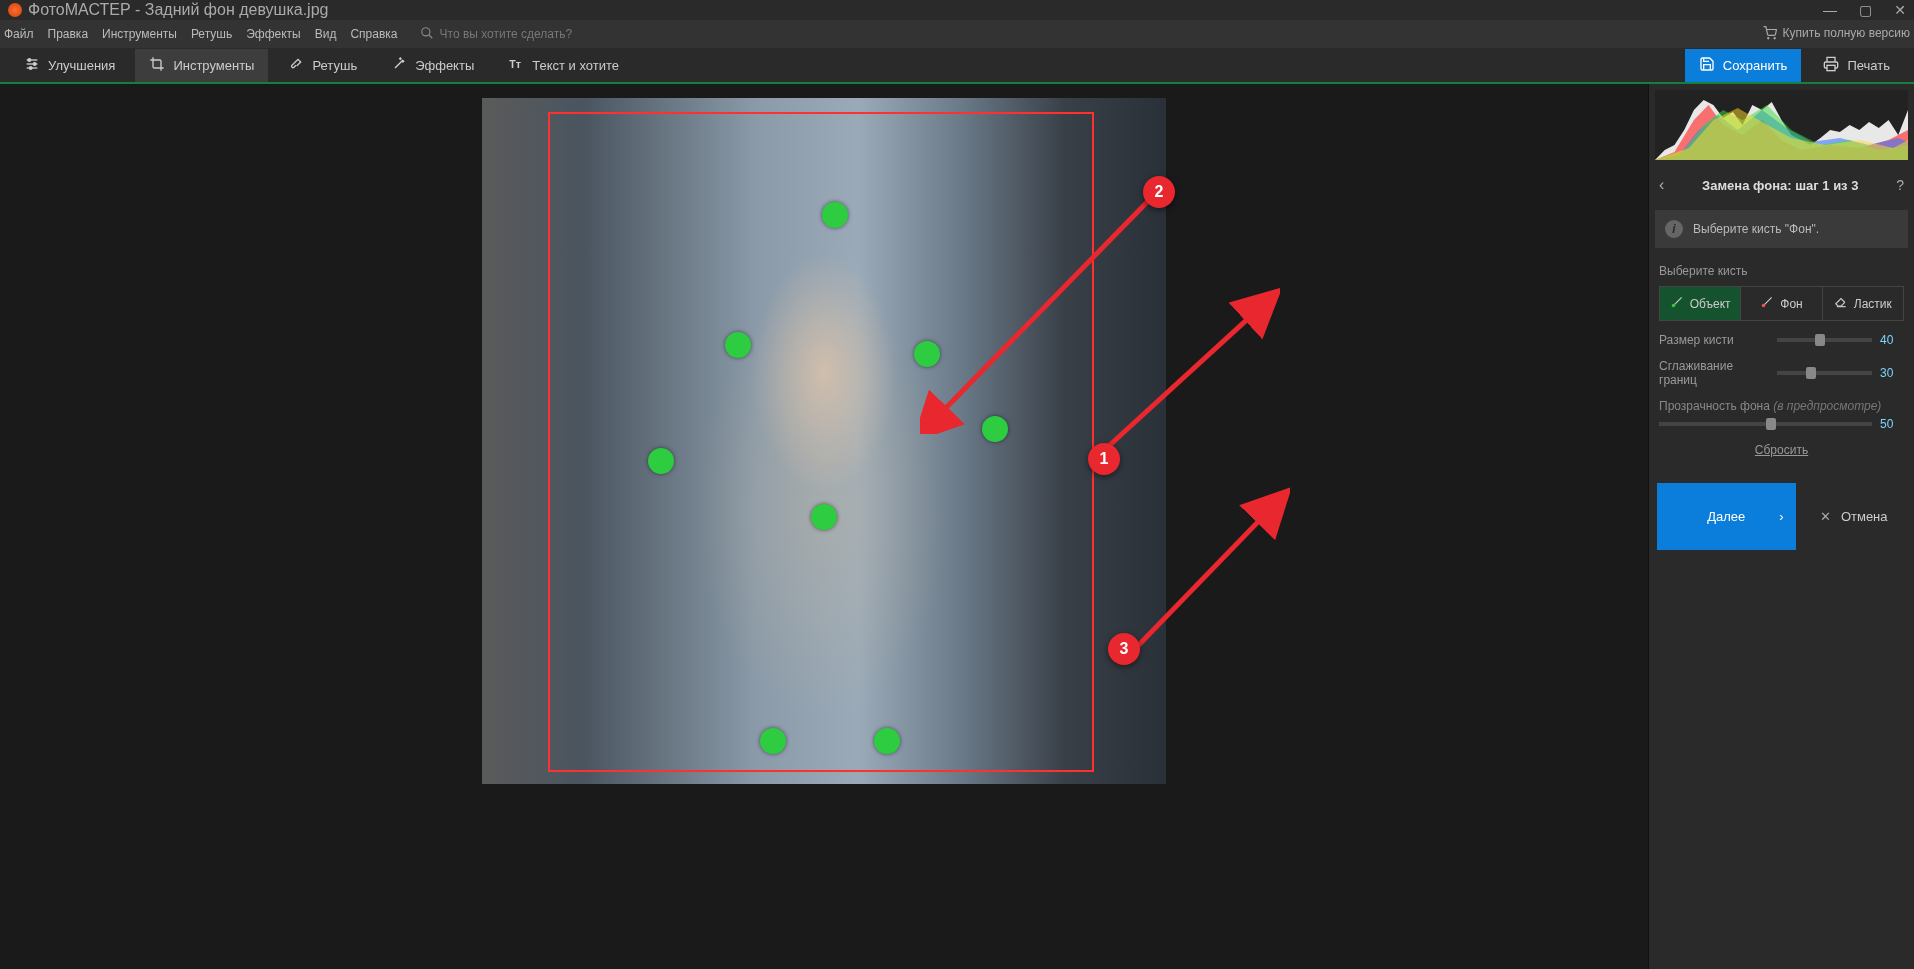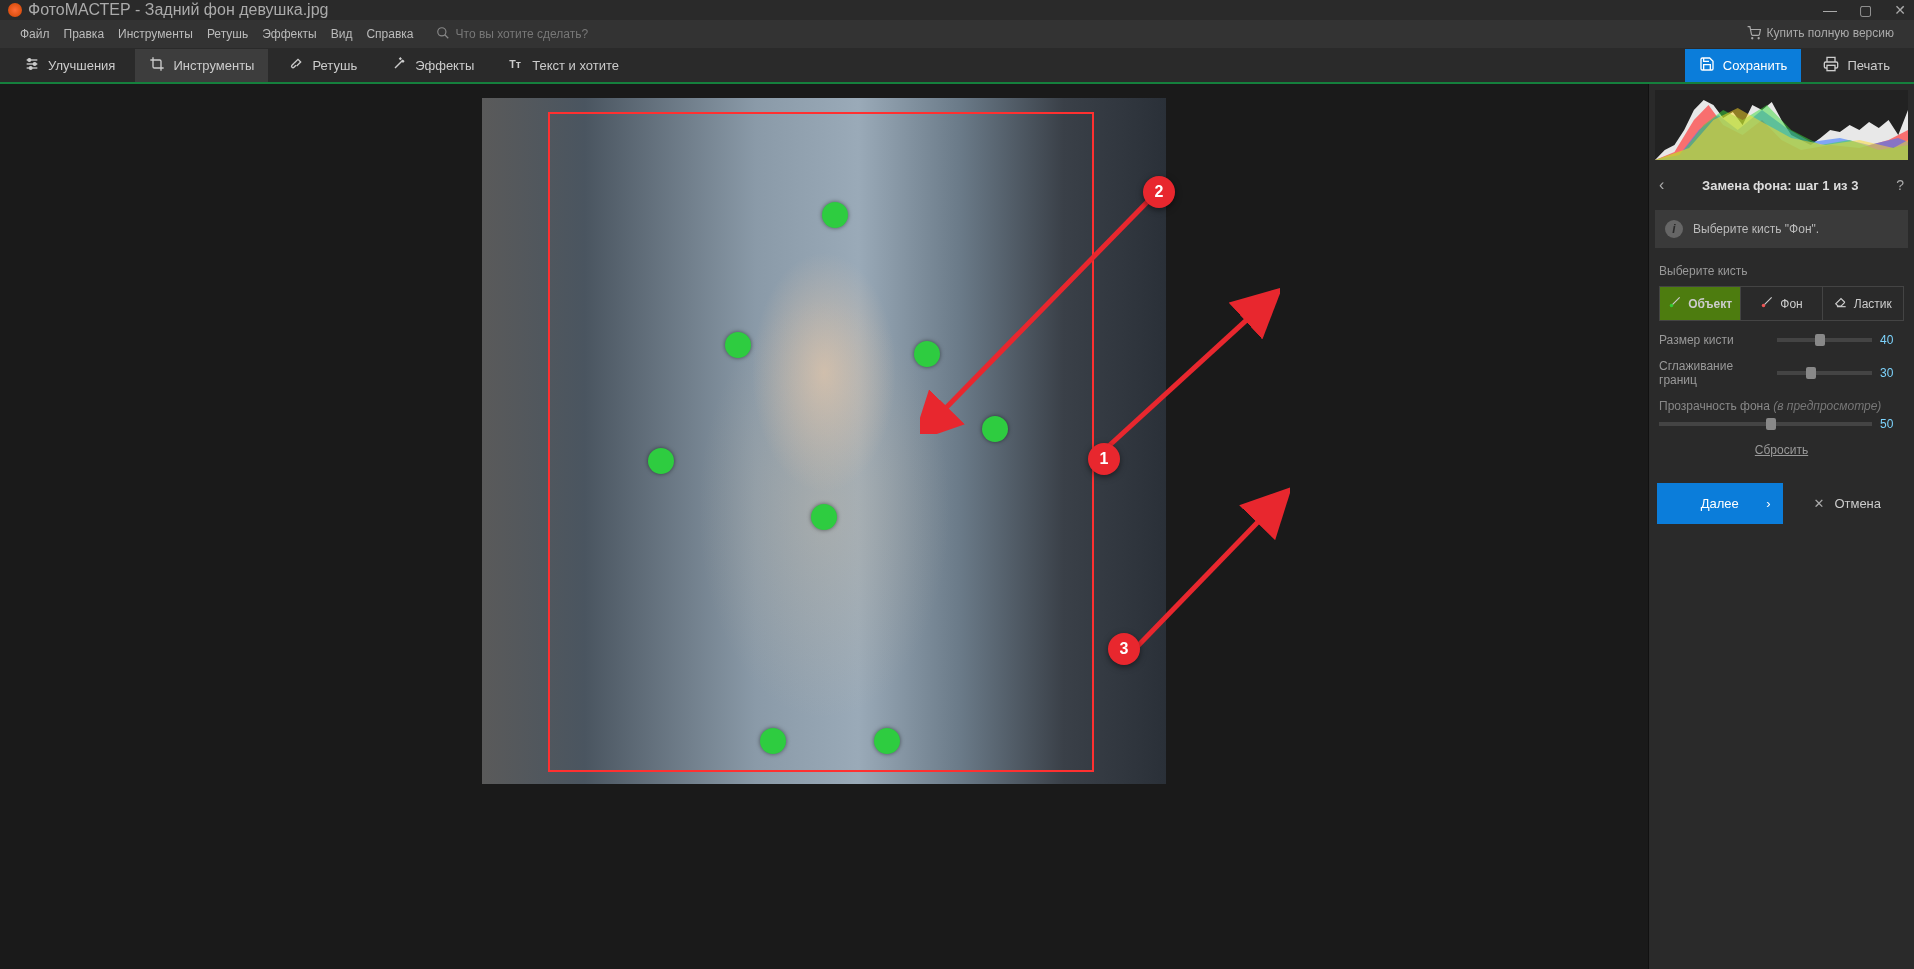--- a/index.html
+++ b/index.html
@@ -7,21 +7,21 @@
 
 
 .title-bar { height: 20px; background: #2a2a2a; display: flex; align-items: center; justify-content: space-between; padding: 0 8px; }
 .title-bar .left { display: flex; align-items: center; gap: 6px; }
 .title-bar .app-icon { width: 14px; height: 14px; background: radial-gradient(circle, #ff6b35, #cc4400); border-radius: 50%; }
 .title-bar .title { font-size: 16px; color: #aaa; }
 .title-bar .win-controls { display: flex; gap: 22px; color: #aaa; }
 .title-bar .win-controls span { cursor: pointer; font-size: 14px; }
 
 
-.menu-bar { height: 28px; background: #333; display: flex; align-items: center; justify-content: space-between; padding: 0 20px; font-size: 12px; }
+.menu-bar { height: 28px; background: #333; display: flex; align-items: center; justify-content: space-between; padding: 0 4px; font-size: 12px; }
 .menu-bar .menus { display: flex; gap: 14px; align-items: center; }
 .menu-bar .menu-item { color: #bbb; cursor: pointer; }
 .menu-bar .search-wrap { display: flex; align-items: center; gap: 6px; color: #777; margin-left: 8px; }
 .menu-bar .search-icon svg { width: 14px; height: 14px; }
 .menu-bar .right { display: flex; align-items: flex-start; gap: 6px; color: #aaa; cursor: pointer; }
 .menu-bar .cart-icon svg { width: 14px; height: 14px; }
 
 
 .toolbar { height: 36px; background: #2a2a2a; display: flex; align-items: center; justify-content: space-between; padding: 0 10px; border-bottom: 2px solid #15803d; }
 .toolbar .left-group { display: flex; gap: 6px; }
@@ -56,32 +56,32 @@
 .panel-header { display: flex; align-items: center; justify-content: space-between; padding: 10px 10px; font-size: 13px; color: #ddd; }
 .panel-header .back { cursor: pointer; color: #aaa; font-size: 16px; }
 .panel-header .help { cursor: pointer; color: #aaa; font-size: 14px; }
 .info-box { margin: 6px; padding: 10px; background: #3a3a3a; display: flex; align-items: center; gap: 10px; font-size: 12px; color: #bbb; }
 .info-box .info-icon { width: 18px; height: 18px; background: #666; border-radius: 50%; display: flex; align-items: center; justify-content: center; color: #2a2a2a; font-weight: bold; font-size: 12px; font-style: italic; }
 .panel-body { padding: 10px; }
 .panel-label { font-size: 12px; color: #999; margin-bottom: 8px; }
 .brush-row { display: flex; gap: 0; margin-bottom: 12px; border: 1px solid #444; }
 .brush-btn { flex: 1; display: flex; align-items: center; justify-content: center; gap: 6px; padding: 8px 4px; font-size: 12px; color: #ccc; cursor: pointer; background: #2a2a2a; border-right: 1px solid #444; }
 .brush-btn:last-child { border-right: none; }
-.brush-btn.active { background: #4d7c0f; font-weight: bold; }
+.brush-btn.active { background: #14532d; }
 .brush-btn svg { width: 14px; height: 14px; }
 .slider-row { display: flex; align-items: center; justify-content: space-between; margin-bottom: 12px; font-size: 12px; color: #999; }
 .slider-row .lbl { flex: 0 0 110px; }
 .slider-row .slider { flex: 1; height: 4px; background: #444; position: relative; margin: 0 8px; }
 .slider-row .slider .thumb { position: absolute; top: -4px; width: 10px; height: 12px; background: #888; border-radius: 2px; }
 .slider-row .val { width: 24px; color: #7dd3fc; }
 .italic-label { font-size: 12px; color: #888; margin-bottom: 4px; }
 .italic-label em { font-style: italic; color: #777; }
 .reset-link { text-align: center; font-size: 12px; color: #999; text-decoration: underline; cursor: pointer; margin: 8px 0 16px; }
 .action-row { display: flex; gap: 6px; padding: 0 8px; }
-.next-btn { flex: 1; background: #0b7dda; color: #fff; display: flex; align-items: center; justify-content: center; gap: 12px; padding: 13px; cursor: pointer; font-size: 13px; position: relative; }
+.next-btn { flex: 1; background: #0b7dda; color: #fff; display: flex; align-items: center; justify-content: center; gap: 12px; padding: 26px; cursor: pointer; font-size: 13px; position: relative; }
 .next-btn .chev { position: absolute; right: 12px; }
 .cancel-btn { flex: 1; display: flex; align-items: center; justify-content: center; gap: 10px; padding: 9px; color: #ccc; cursor: pointer; font-size: 13px; background: #2a2a2a; }
 .cancel-btn .x { color: #aaa; }
 </style>
 </head>
 <body>
 
 <div class="title-bar">
   <div class="left">
     <div class="app-icon"></div>

